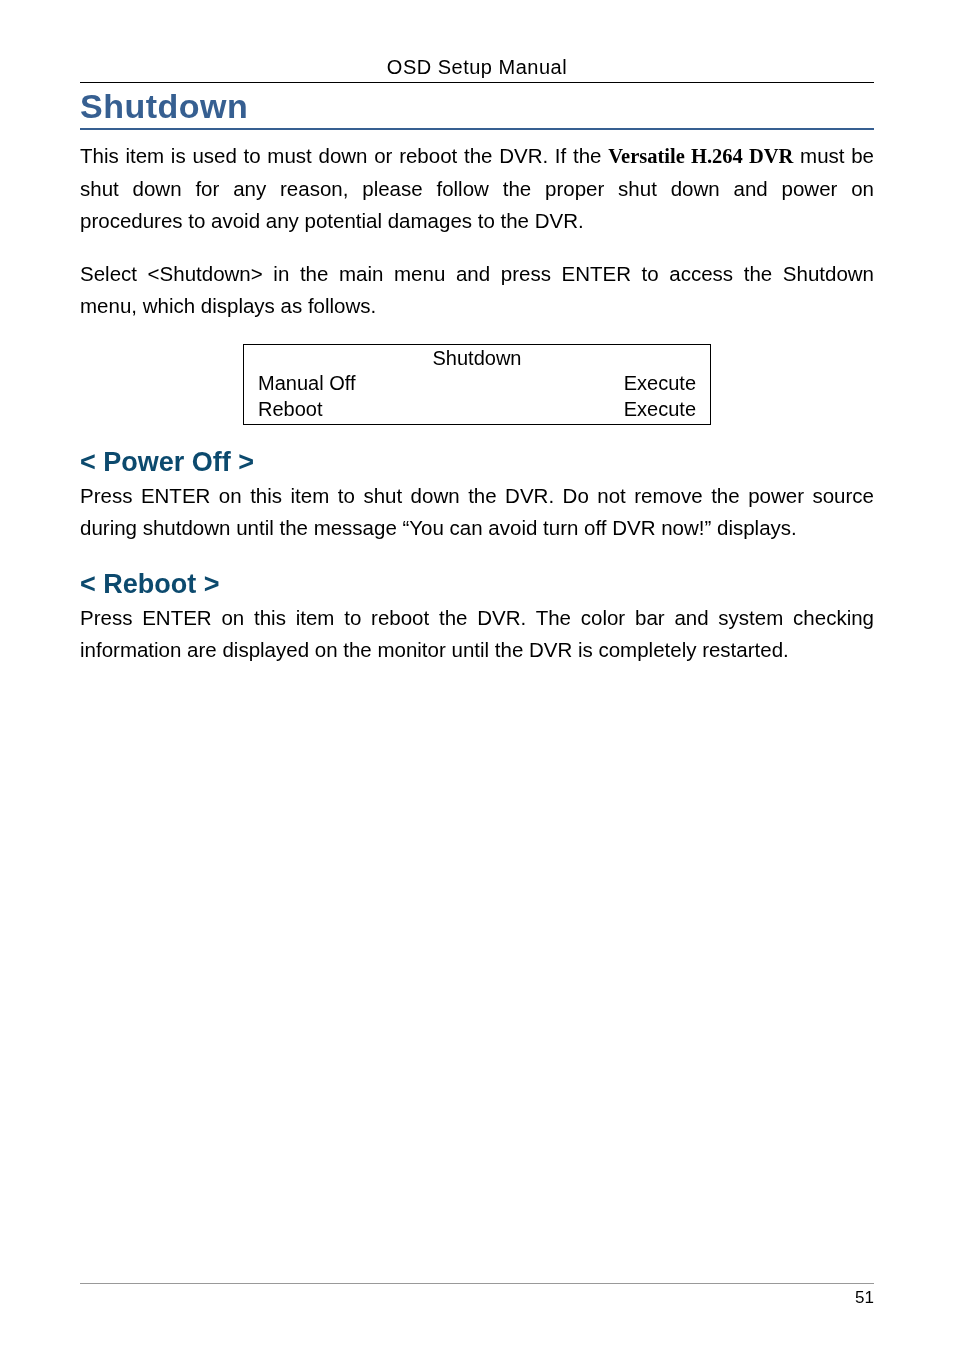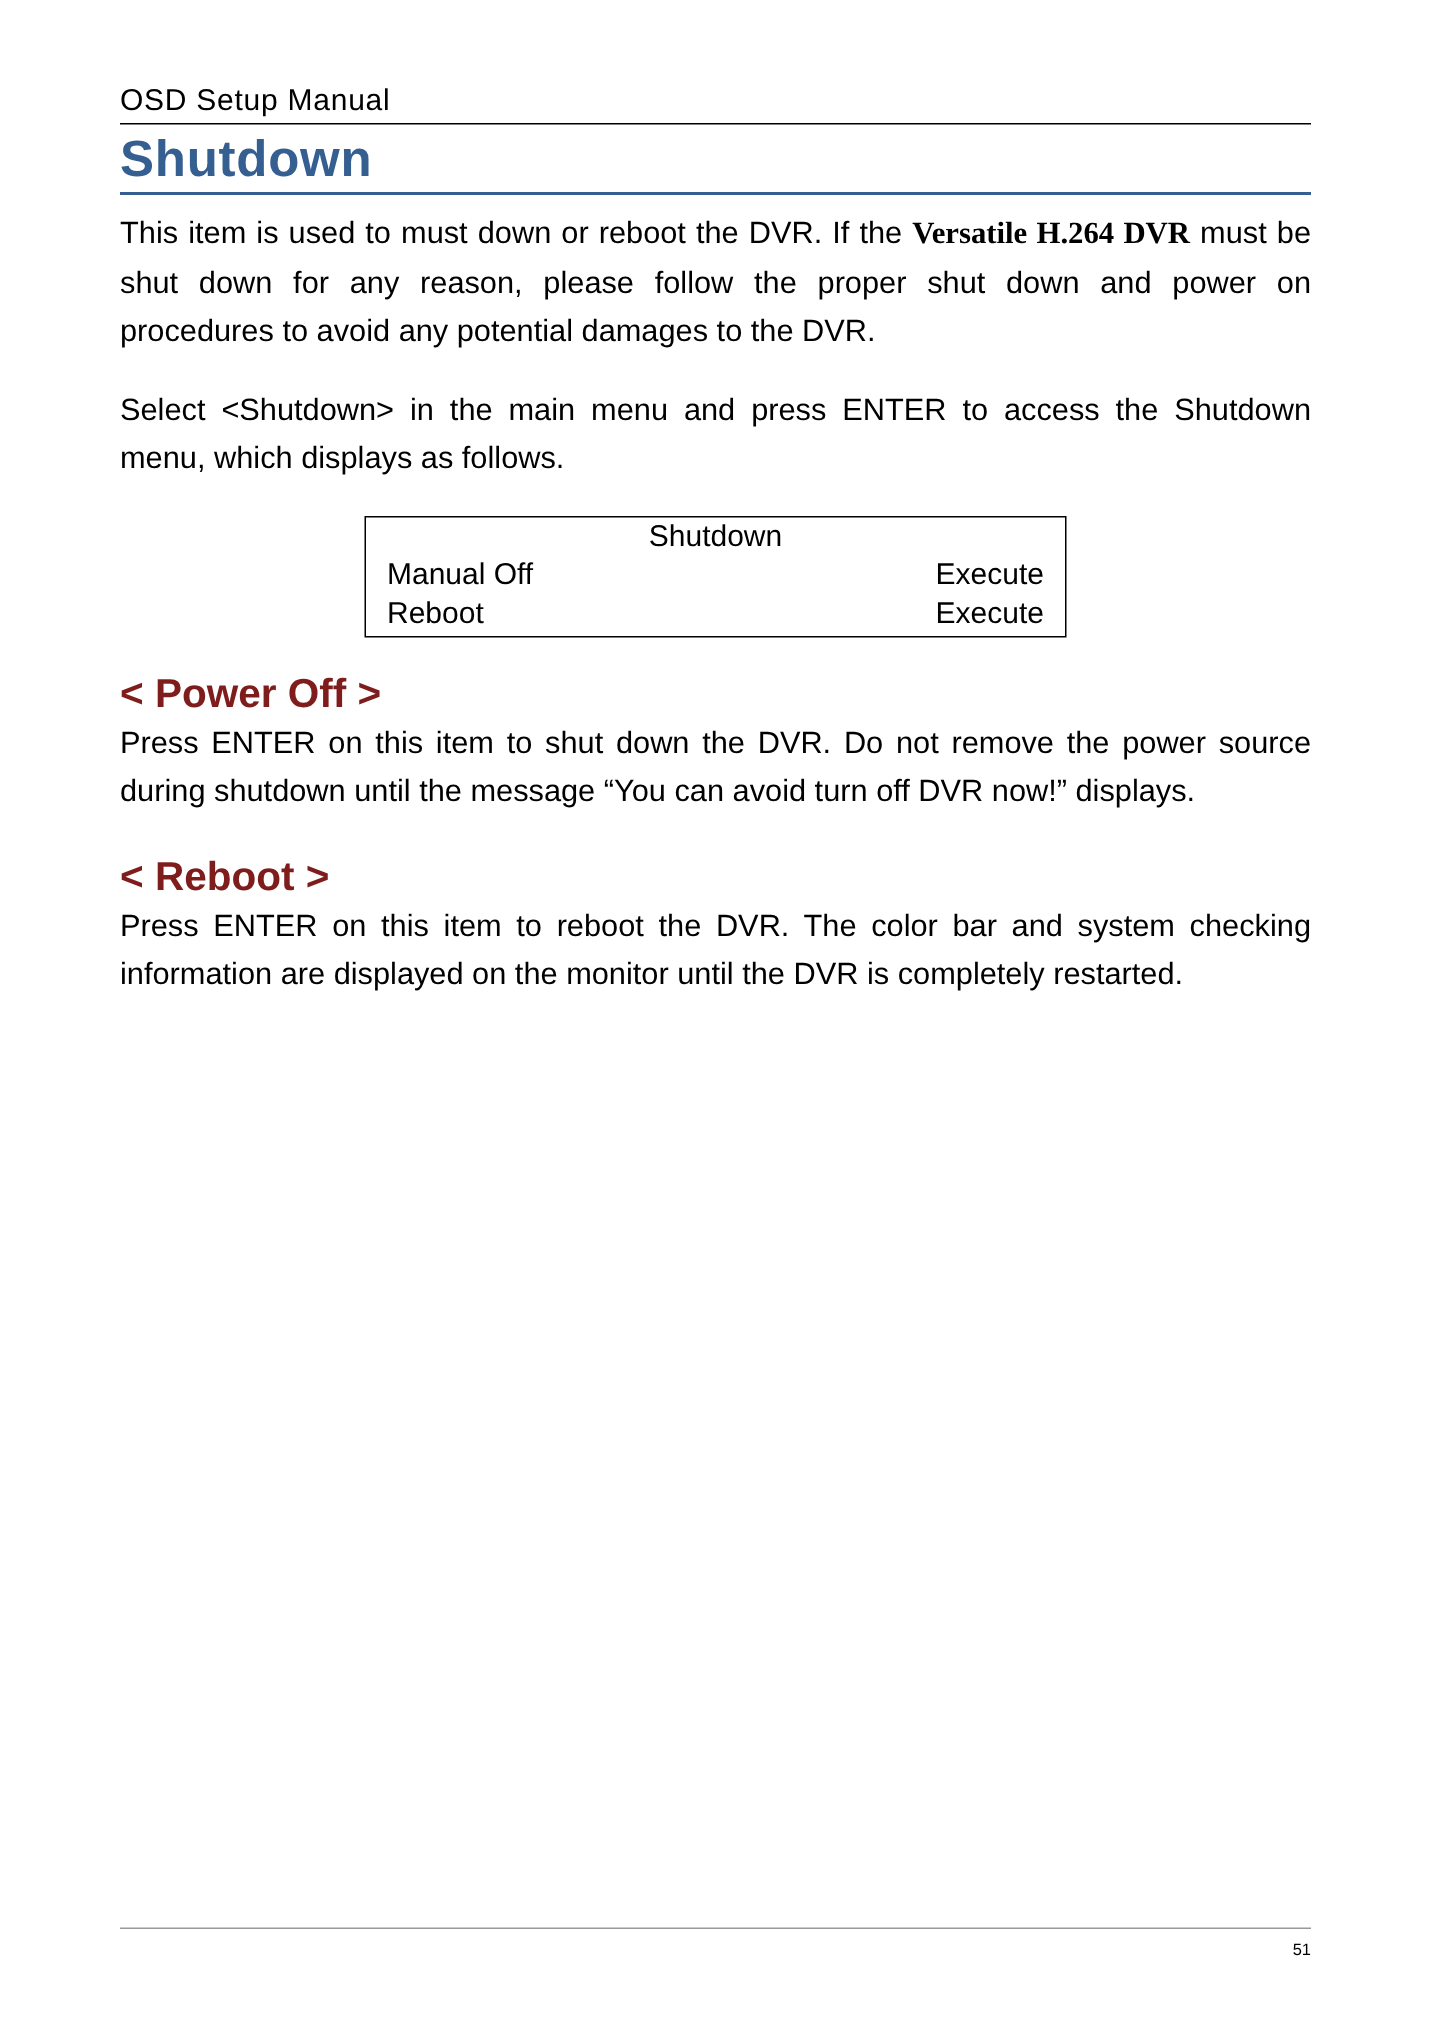--- a/index.html
+++ b/index.html
@@ -8,21 +8,21 @@
     background: #fff;
     font-family: Arial, "Helvetica Neue", Helvetica, sans-serif;
     color: #000;
     padding: 56px 80px 40px 80px;
     position: relative;
   }
   .header-line {
     border-bottom: 1.5px solid #000;
     margin-bottom: 4px;
     padding-bottom: 3px;
-    text-align: left;
+    text-align: center;
   }
   .header-text {
     font-size: 20px;
     letter-spacing: 0.5px;
   }
   .h1 {
     color: #365f91;
     font-size: 34px;
     font-weight: bold;
     border-bottom: 2px solid #365f91;
@@ -48,21 +48,21 @@
     padding: 2px 0 0 0;
   }
   .menu-row {
     display: flex;
     justify-content: space-between;
     padding: 0 14px;
     line-height: 1.3;
   }
   .menu-row:last-child { padding-bottom: 2px; align-items: flex-end; }
   .h2 {
-    color: #7f1d1d;
+    color: #0c4a6e;
     font-size: 27px;
     font-weight: bold;
     margin-top: 6px;
     margin-bottom: 2px;
   }
   .sub-para {
     font-size: 20.5px;
     line-height: 1.55;
     text-align: justify;
     margin-bottom: 26px;
@@ -71,21 +71,21 @@
     position: absolute;
     left: 80px;
     right: 80px;
     bottom: 42px;
   }
   .footer-line {
     border-top: 1.5px solid #999;
     padding-top: 4px;
     text-align: right;
   }
-  .page-num { font-size: 11px; color: #000; }
+  .page-num { font-size: 17px; color: #000; }
 </style>
 </head>
 <body>
 
 <div class="header-line">
   <span class="header-text">OSD Setup Manual</span>
 </div>
 
 <h1 class="h1">Shutdown</h1>
 

